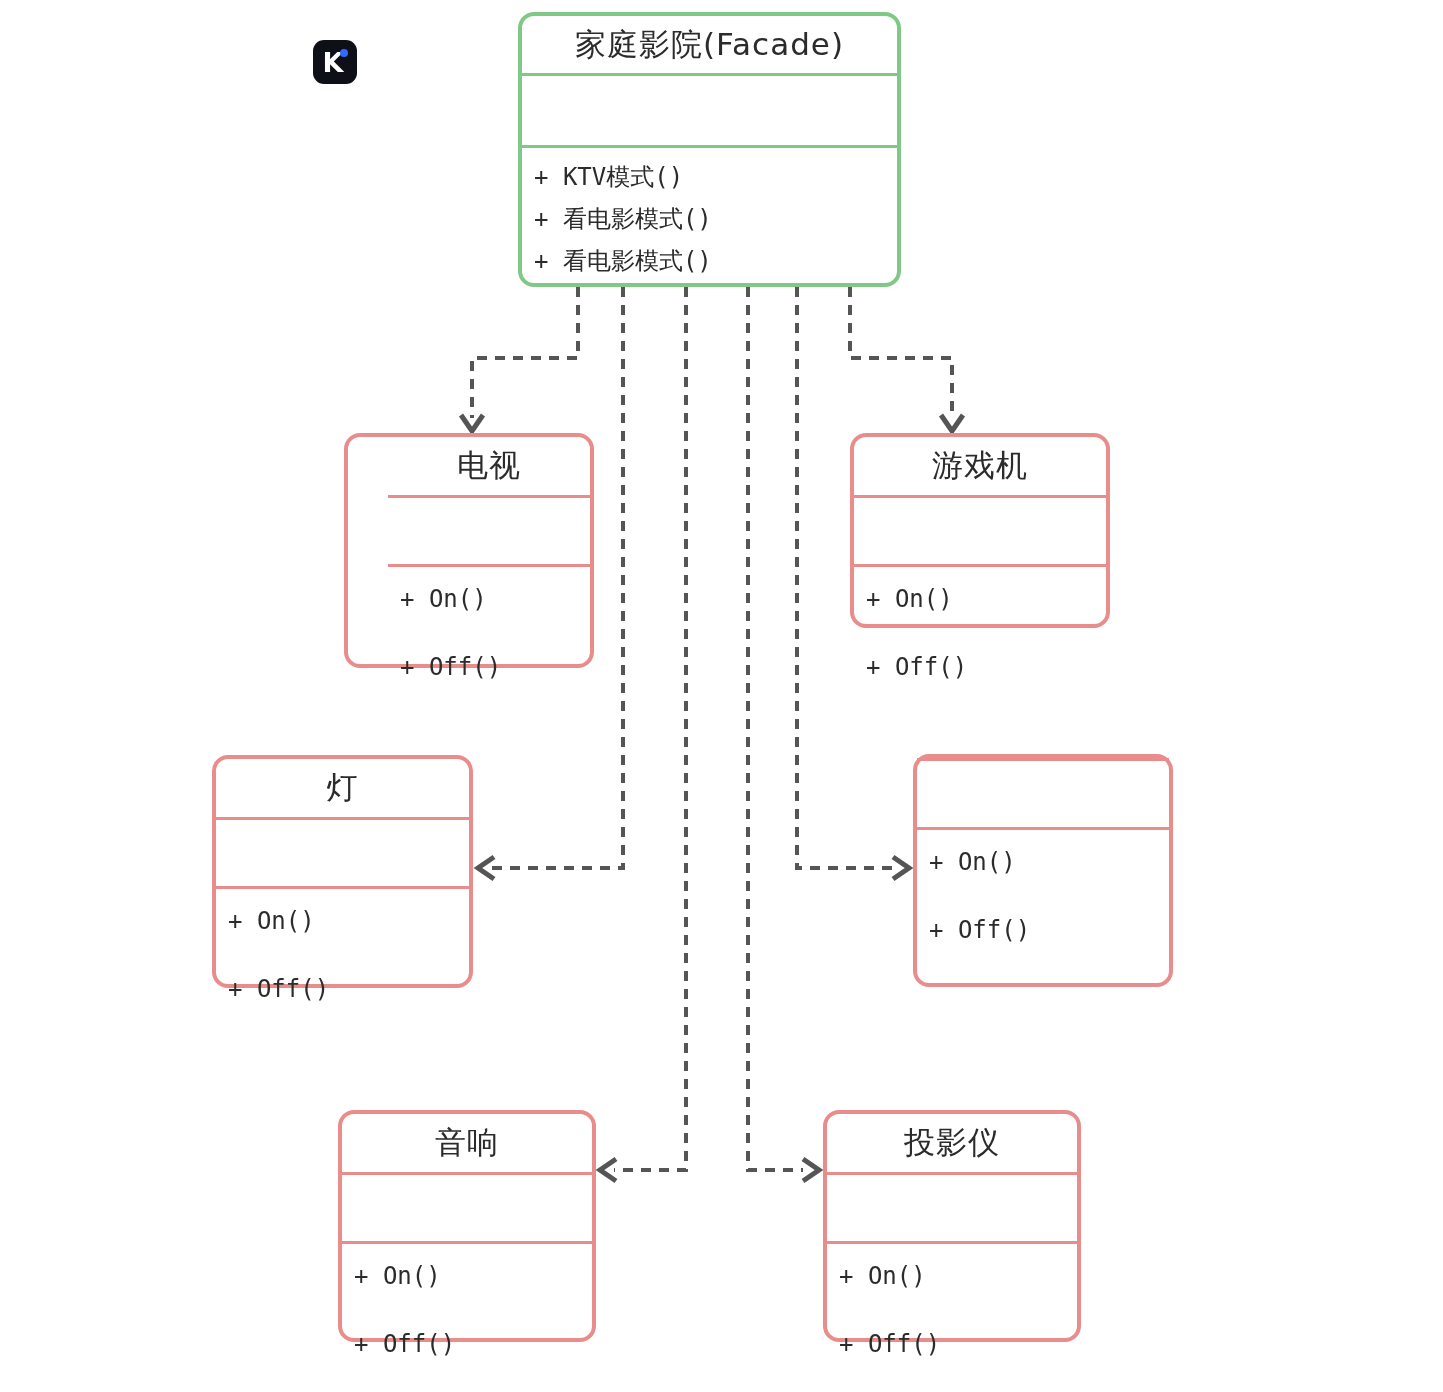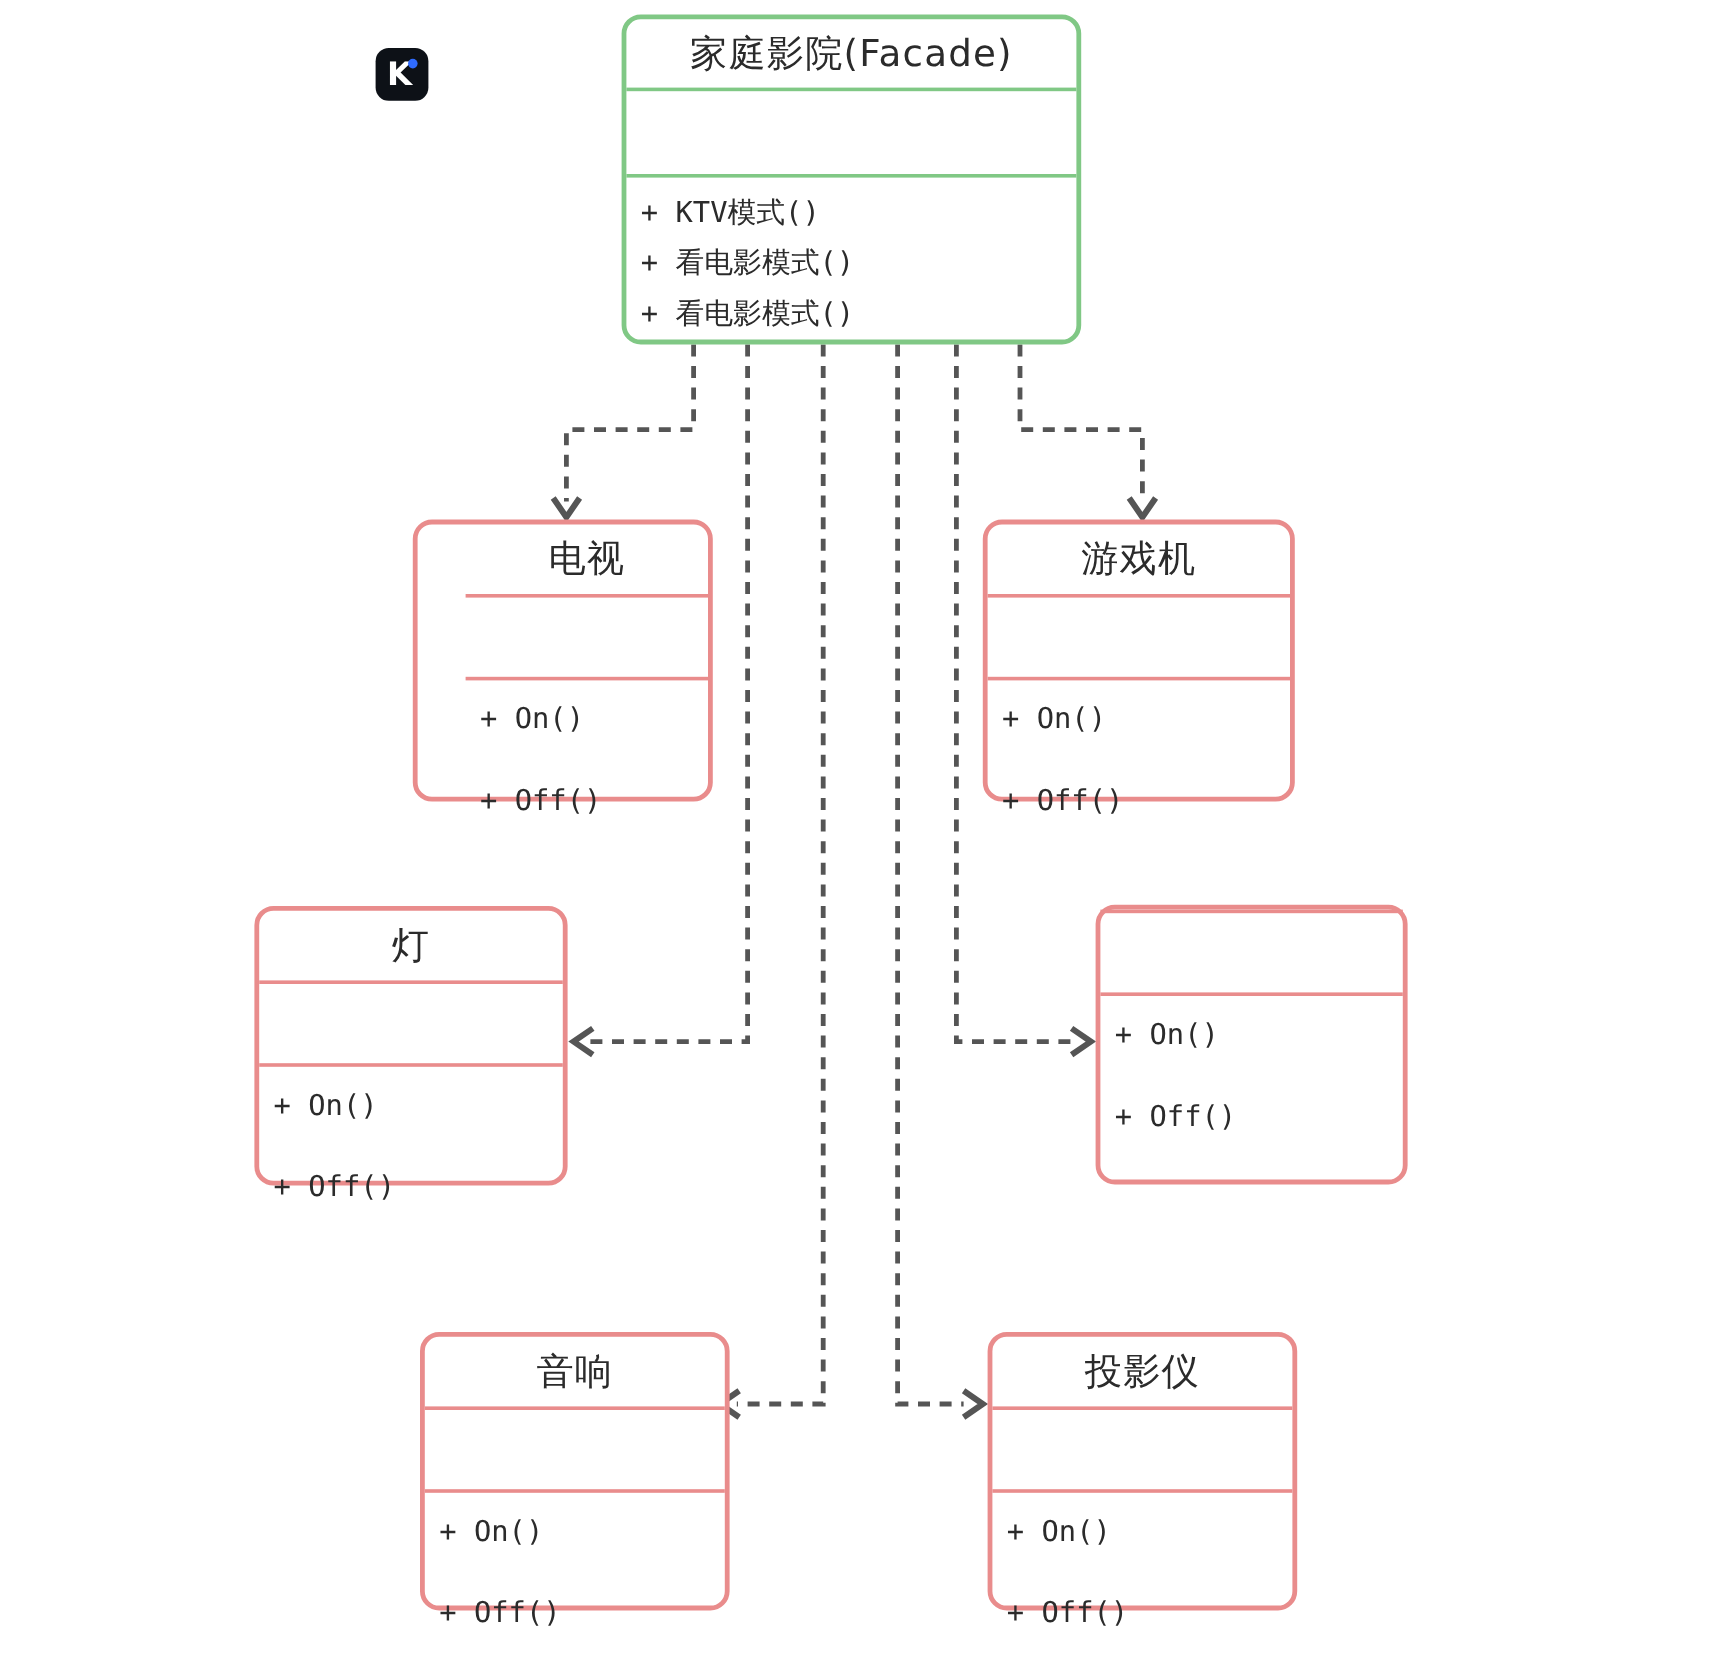--- a/index.html
+++ b/index.html
@@ -57,24 +57,24 @@
   .facade-box .m { line-height: 42px; white-space: pre; }
 
   .sub-box .sec-title   { height: 58px; }
   .sub-box .sec-attrs   { height: 66px; }
   .sub-box .sec-methods { padding-top: 12px; gap: 28px; }
   .sub-box .m { line-height: 40px; white-space: pre; }
 
   
   #box-facade     { left: 518px; top: 12px;   width: 383px; height: 275px; }
   #box-tv         { left: 344px; top: 433px;  width: 250px; height: 235px; padding-left: 40px; }
-  #box-console    { left: 819px; top: 433px;  width: 260px; height: 235px; }
+  #box-console    { left: 850px; top: 433px;  width: 260px; height: 195px; }
   #box-light      { left: 212px; top: 755px;  width: 261px; height: 233px; }
   #box-microphone { left: 913px; top: 754px;  width: 260px; height: 233px; }
-  #box-speaker    { left: 350px; top: 1110px; width: 258px; height: 232px; }
+  #box-speaker    { left: 338px; top: 1110px; width: 258px; height: 232px; }
   #box-projector  { left: 823px; top: 1110px; width: 258px; height: 232px; }
 
   
   .logo {
     position: absolute;
     left: 313px; top: 40px;
     width: 44px; height: 44px;
     background: #0d1117;
     border-radius: 11px;
     display: flex;

